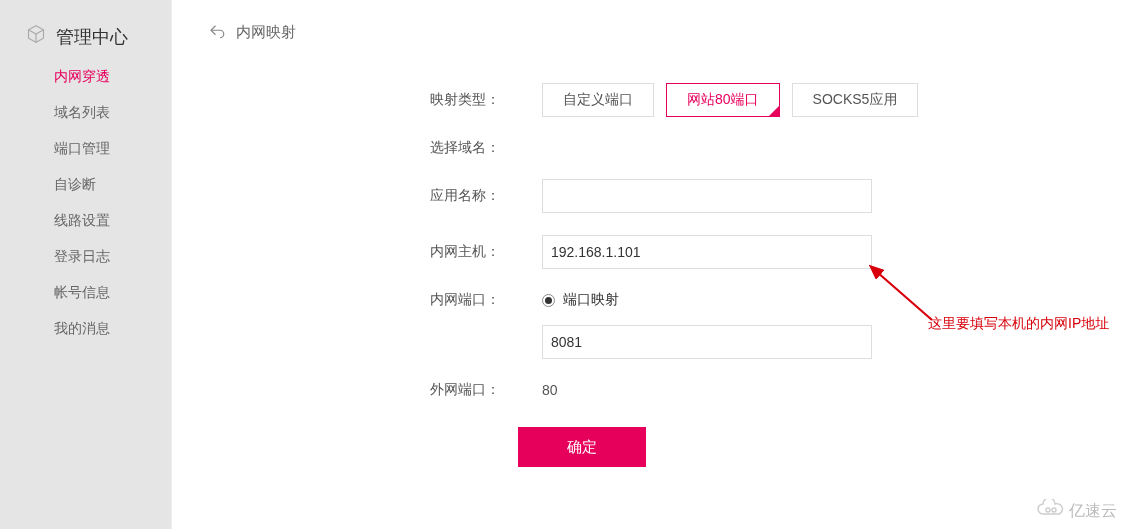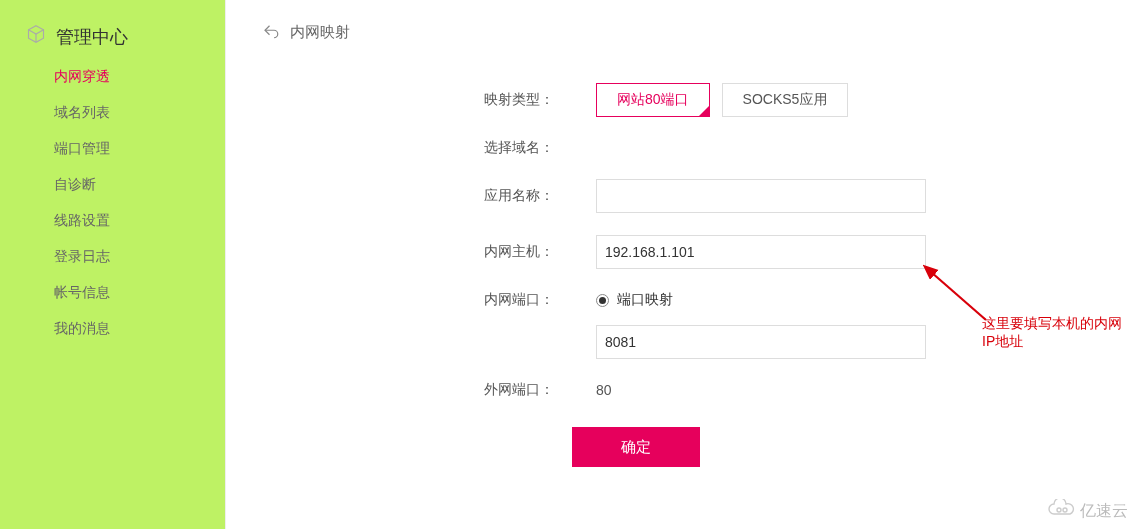--- a/index.html
+++ b/index.html
@@ -15,22 +15,22 @@
       width: 1133px;
       height: 529px;
       position: relative;
       overflow: hidden;
     }
     .layout {
       display: flex;
       height: 100%;
     }
     .sidebar {
-      width: 226px;
-      background: #bef264;
+      width: 172px;
+      background: #e5e5e5;
       border-right: 1px solid #eee;
       padding-top: 18px;
     }
     .sidebar-section-header {
       display: flex;
       align-items: center;
       padding: 6px 20px 10px 26px;
       font-size: 18px;
       color: #333;
     }
@@ -214,21 +214,21 @@
     }
     .annotation-text {
       position: absolute;
       left: 756px;
       top: 315px;
       color: #d8000a;
       font-size: 14px;
     }
     .watermark {
       position: absolute;
-      right: 5px;
+      right: 16px;
       bottom: 6px;
       display: flex;
       align-items: center;
       color: #bbb;
       font-size: 16px;
     }
     .watermark .cloud {
       margin-right: 4px;
     }
   </style>
@@ -281,20 +281,23 @@
           <path d="M10 5 L4 11 L10 17"></path>
           <path d="M4 11 L16 11 A5 5 0 0 1 16 21"></path>
         </svg>
       </span>
       <span>内网映射</span>
     </div>
 
     <div class="form-row">
       <div class="form-label">映射类型：</div>
       <div class="form-field">
+        <div class="btn-option">
+          <span>自定义端口</span>
+        </div>
         <div class="btn-option selected">
           <span>网站80端口</span>
         </div>
         <div class="btn-option">
           <span>SOCKS5应用</span>
         </div>
       </div>
     </div>
 
     <div class="form-row">

